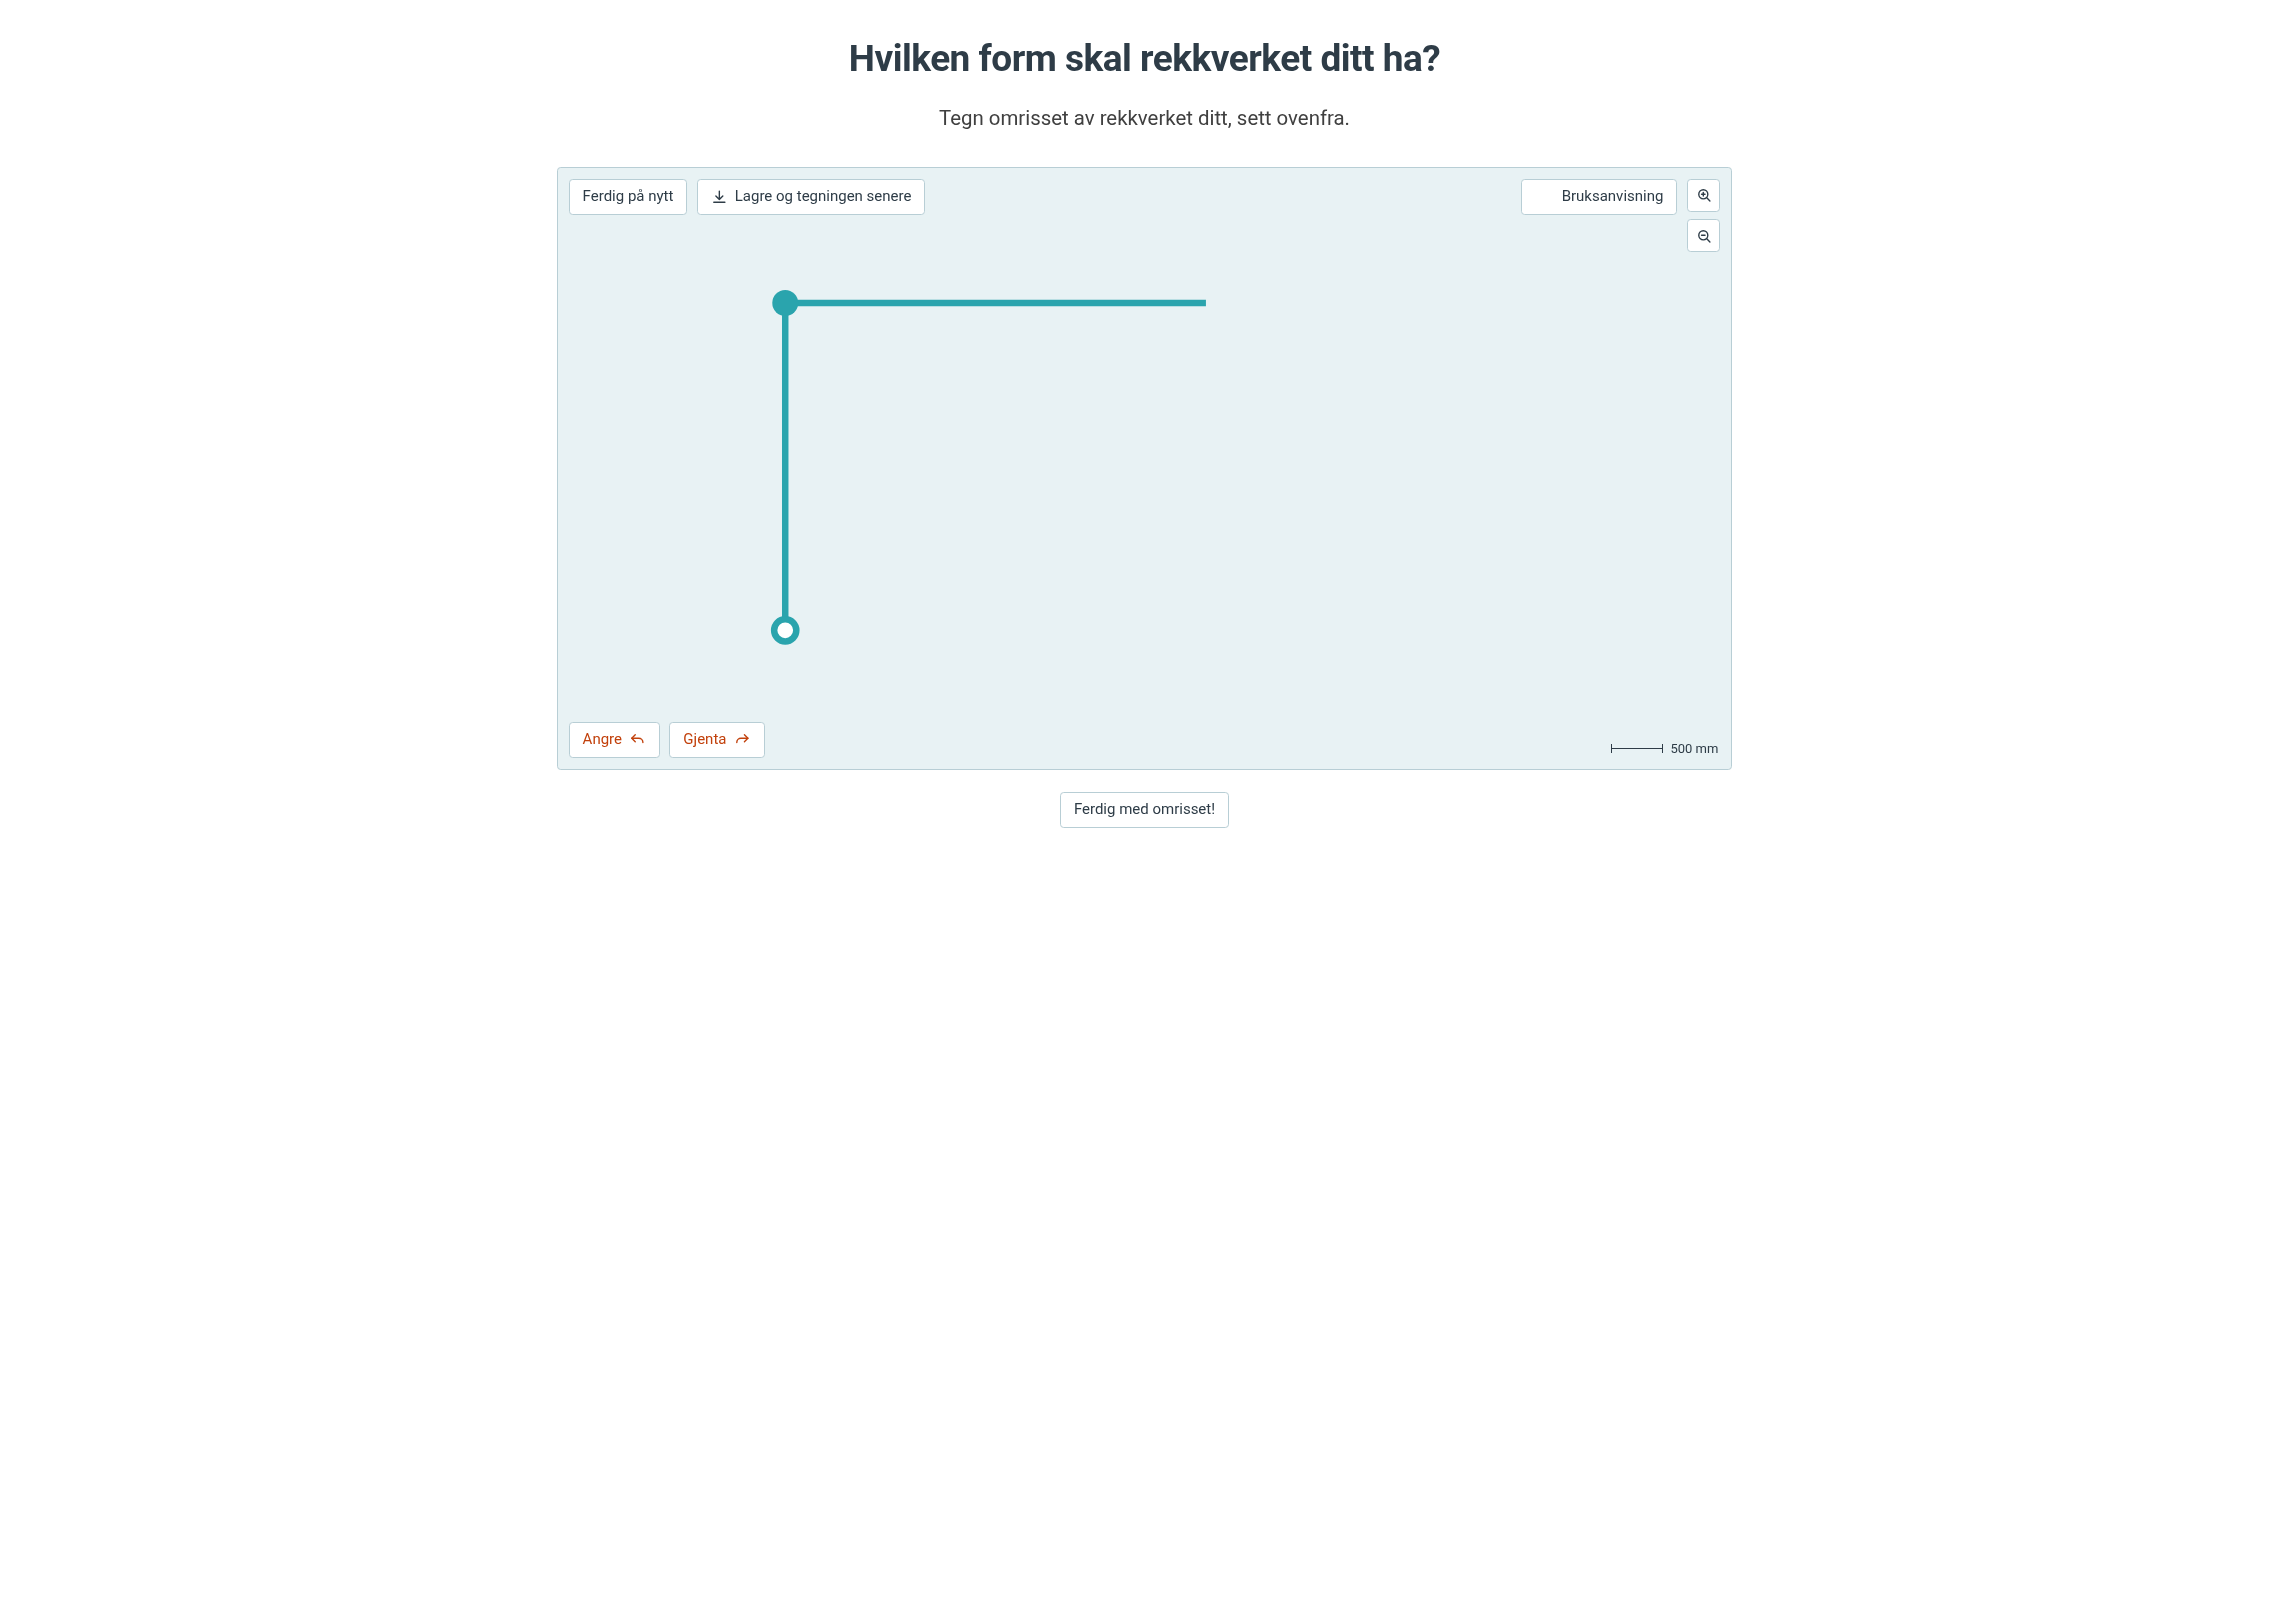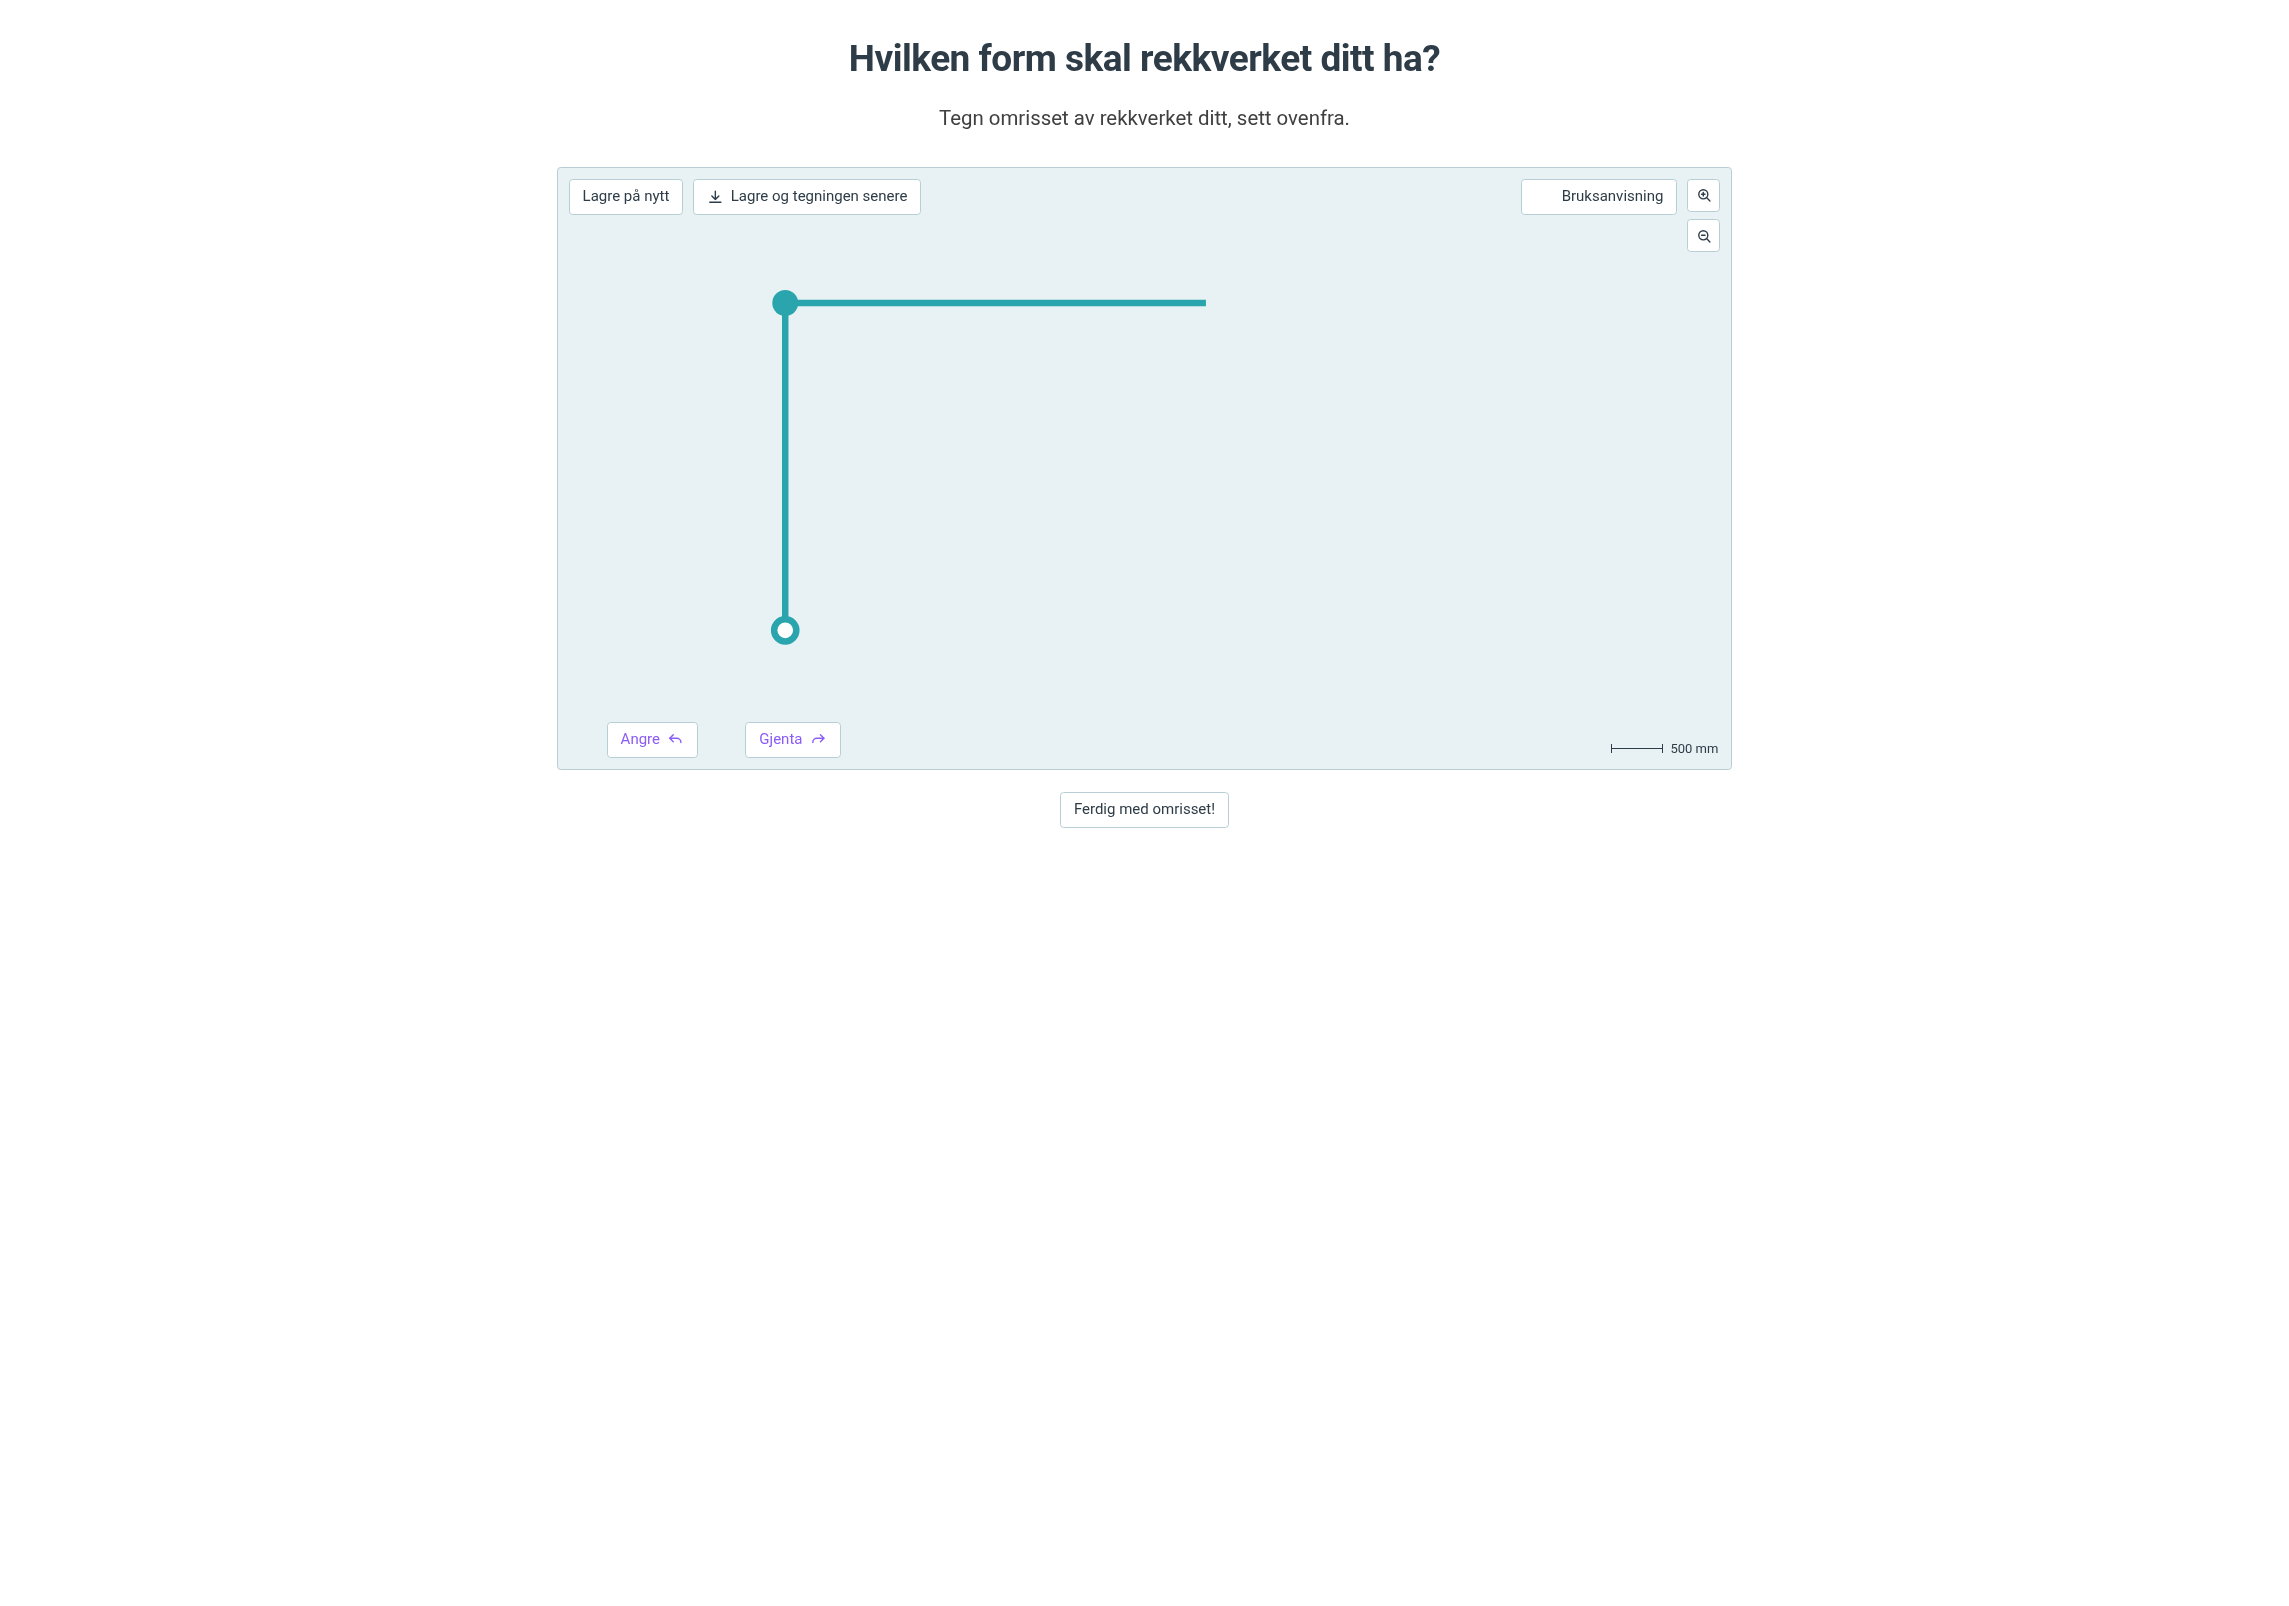--- a/index.html
+++ b/index.html
@@ -97,22 +97,21 @@
     }
 
     .btn-icon-only {
       padding: 6.5px 7.4px;
       width: 33px;
       height: 33px;
       justify-content: center;
     }
 
     .btn-muted {
-      color: #8b5cf6;
-      margin-left: 38px;
+      color: #c2410c;
     }
 
     .icon {
       display: inline-flex;
       width: 16.7px;
       height: 16.7px;
       align-items: center;
       justify-content: center;
     }
 
@@ -176,21 +175,21 @@
 
   <div class="header">
     <h1 class="title">Hvilken form skal rekkverket ditt ha?</h1>
     <p class="subtitle">Tegn omrisset av rekkverket ditt, sett ovenfra.</p>
   </div>
 
   <div class="canvas-wrapper">
 
     <div class="toolbar-top">
       <button class="btn">
-        <span>Lagre på nytt</span>
+        <span>Ferdig på nytt</span>
       </button>
       <button class="btn">
         <span class="icon">
           <svg viewBox="0 0 24 24">
               <path d="M12 3v12m0 0l-5-5m5 5l5-5M4 19h16" stroke-linecap="round" stroke-linejoin="round"></path>
             </svg>
         </span>
         <span>Lagre og tegningen senere</span>
       </button>
       <div class="spacer"></div>

